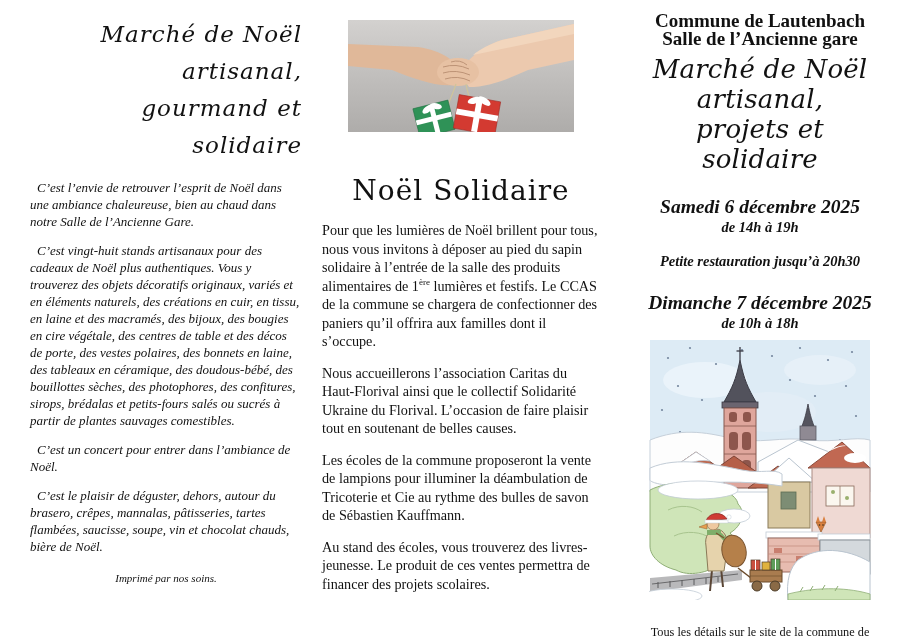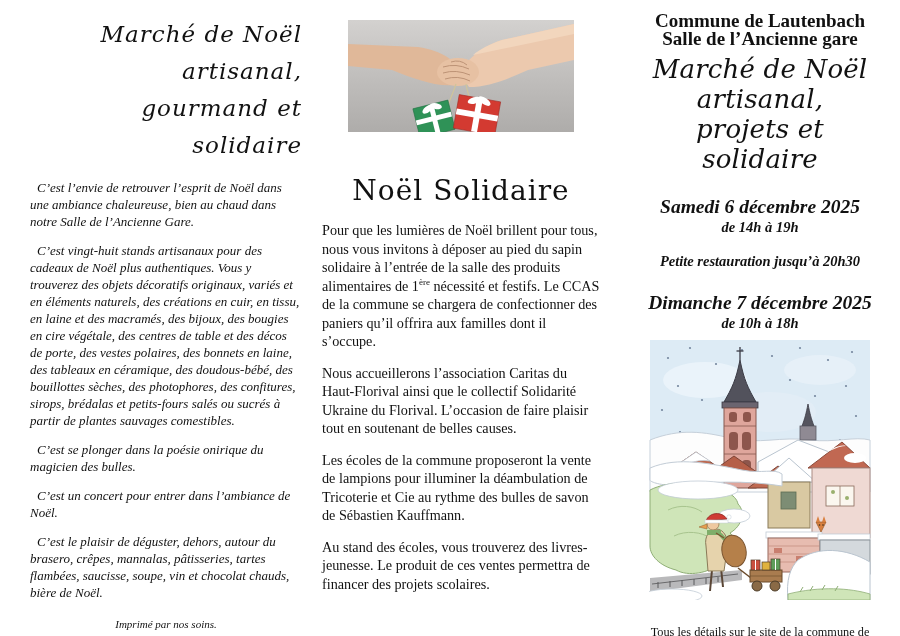--- a/index.html
+++ b/index.html
@@ -40,21 +40,20 @@
 
 <div class="page">
 
   <div class="col col-left">
     <div class="script-title">
       <div>Marché de Noël artisanal,</div>
       <div>gourmand et solidaire</div>
     </div>
     <p class="first">C’est l’envie de retrouver l’esprit de Noël dans une ambiance chaleureuse, bien au chaud dans notre Salle de l’Ancienne Gare.</p>
     <p>C’est vingt-huit stands artisanaux pour des cadeaux de Noël plus authentiques. Vous y trouverez des objets décoratifs originaux, variés et en éléments naturels, des créations en cuir, en tissu, en laine et des macramés, des bijoux, des bougies en cire végétale, des centres de table et des décos de porte, des vestes polaires, des bonnets en laine, des tableaux en céramique, des doudous-bébé, des bouillottes sèches, des photophores, des confitures, sirops, brédalas et petits-fours salés ou sucrés à partir de plantes sauvages comestibles.</p>
-    <p>C’est se plonger dans la poésie onirique du magicien des bulles.</p>
     <p>C’est un concert pour entrer dans l’ambiance de Noël.</p>
     <p>C’est le plaisir de déguster, dehors, autour du brasero, crêpes, mannalas, pâtisseries, tartes flambées, saucisse, soupe, vin et chocolat chauds, bière de Noël.</p>
     <div class="left-footer">
       <div>Imprimé par nos soins.</div>
 
     </div>
   </div>
 
   <div class="col col-mid">
     <div class="photo-frame">
@@ -92,21 +91,21 @@
         <g transform="rotate(10 129 95)">
           <rect x="108" y="78" width="42" height="34" class="gift-red" stroke="#a32a24" stroke-width="0.6"></rect>
           <rect x="126" y="78" width="6" height="34" fill="#ffffff"></rect>
           <rect x="108" y="92" width="42" height="6" fill="#ffffff"></rect>
           <ellipse cx="124" cy="81" rx="7" ry="3.2" fill="#ffffff" transform="rotate(-25 124 81)"></ellipse>
           <ellipse cx="134" cy="80" rx="7" ry="3.2" fill="#ffffff" transform="rotate(25 134 80)"></ellipse>
         </g>
       </svg>
     </div>
     <div class="mid-title">Noël Solidaire</div>
-    <p class="first"><span>Pour que les lumières de Noël brillent pour tous, nous vous invitons à déposer au pied du sapin solidaire à l’entrée de la salle des produits alimentaires de 1</span><sup>ère</sup><span> nécessité et festifs. Le CCAS de la commune se chargera de confectionner des paniers qu’il offrira aux familles dont il s’occupe.</span></p>
+    <p class="first"><span>Pour que les lumières de Noël brillent pour tous, nous vous invitons à déposer au pied du sapin solidaire à l’entrée de la salle des produits alimentaires de 1</span><sup>ère</sup><span> lumières et festifs. Le CCAS de la commune se chargera de confectionner des paniers qu’il offrira aux familles dont il s’occupe.</span></p>
     <p>Nous accueillerons l’association Caritas du Haut-Florival ainsi que le collectif Solidarité Ukraine du Florival. L’occasion de faire plaisir tout en soutenant de belles causes.</p>
     <p>Les écoles de la commune proposeront la vente de lampions pour illuminer la déambulation de Tricoterie et Cie au rythme des bulles de savon de Sébastien Kauffmann.</p>
     <p>Au stand des écoles, vous trouverez des livres-jeunesse. Le produit de ces ventes permettra de financer des projets scolaires.</p>
   </div>
 
   <div class="col col-right">
     <div class="commune-hdr">
       <div>Commune de Lautenbach</div>
       <div>Salle de l’Ancienne gare</div>
     </div>

